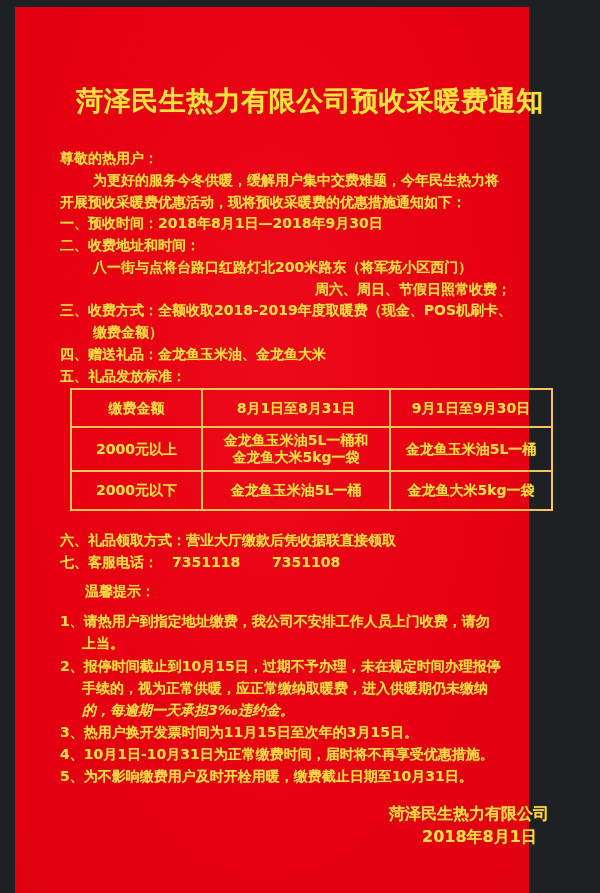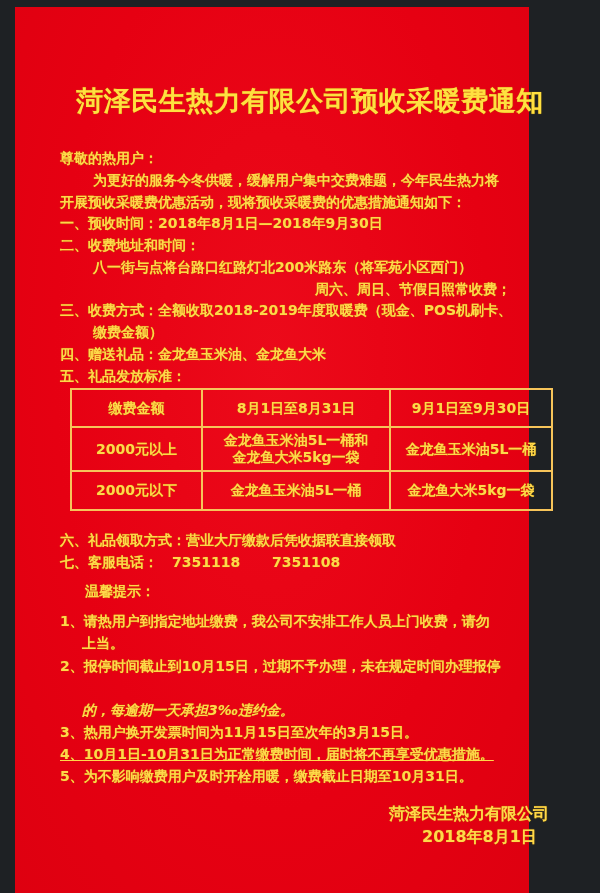--- a/index.html
+++ b/index.html
@@ -83,20 +83,21 @@
 
   <div class="line" style="left:45px; top:523px;">六、礼品领取方式：营业大厅缴款后凭收据联直接领取</div>
   <div class="line" style="left:45px; top:545px;">七、客服电话：</div>
   <div class="line" style="left:157px; top:545px;">7351118</div>
   <div class="line" style="left:257px; top:545px;">7351108</div>
 
   <div class="line" style="left:70px; top:574px;">温馨提示：</div>
   <div class="line" style="left:45px; top:604px;">1、请热用户到指定地址缴费，我公司不安排工作人员上门收费，请勿</div>
   <div class="line" style="left:67px; top:626px;">上当。</div>
   <div class="line" style="left:45px; top:649px;">2、报停时间截止到10月15日，过期不予办理，未在规定时间办理报停</div>
+  <div class="line" style="left:67px; top:671px;">手续的，视为正常供暖，应正常缴纳取暖费，进入供暖期仍未缴纳</div>
   <div class="line" style="left:67px; top:693px;font-style:italic;">的，每逾期一天承担3‰违约金。</div>
   <div class="line" style="left:45px; top:715px;">3、热用户换开发票时间为11月15日至次年的3月15日。</div>
-  <div class="line" style="left:45px; top:737px;text-decoration:underline;">4、10月1日-10月31日为正常缴费时间，届时将不再享受优惠措施。</div>
+  <div class="line" style="left:45px; top:737px;">4、10月1日-10月31日为正常缴费时间，届时将不再享受优惠措施。</div>
   <div class="line" style="left:45px; top:759px;">5、为不影响缴费用户及时开栓用暖，缴费截止日期至10月31日。</div>
 
   <div class="signature" style="left:374px; top:797px;">菏泽民生热力有限公司</div>
   <div class="signature" style="left:407px; top:820px;">2018年8月1日</div>
 </div>
 
 </body></html>

